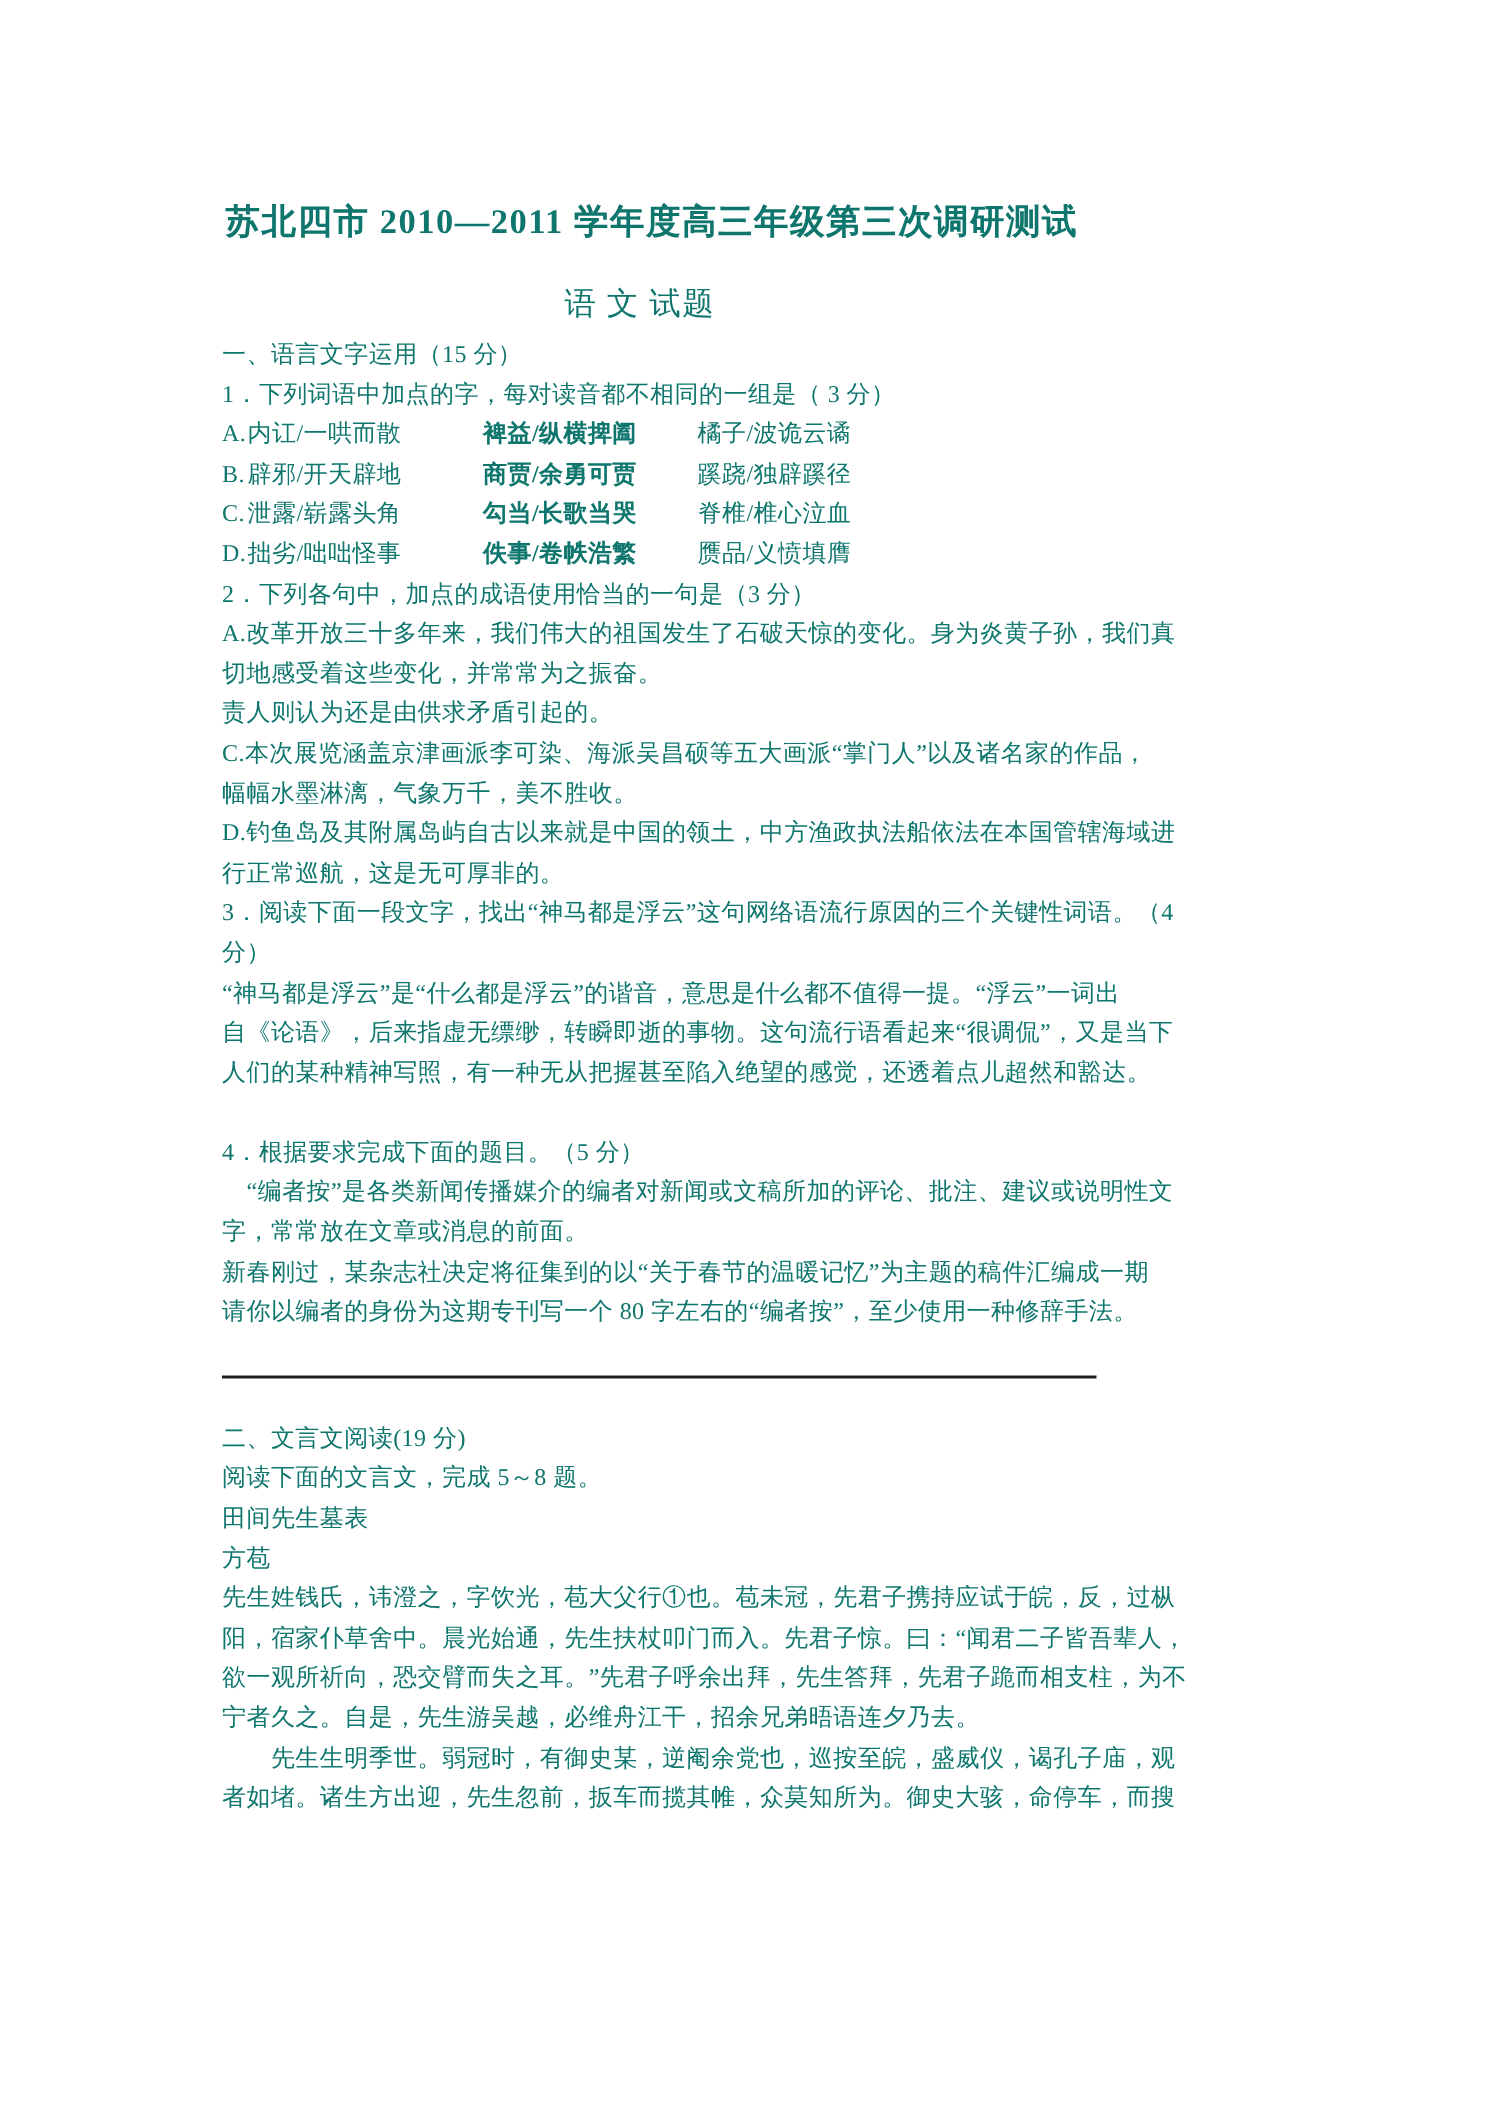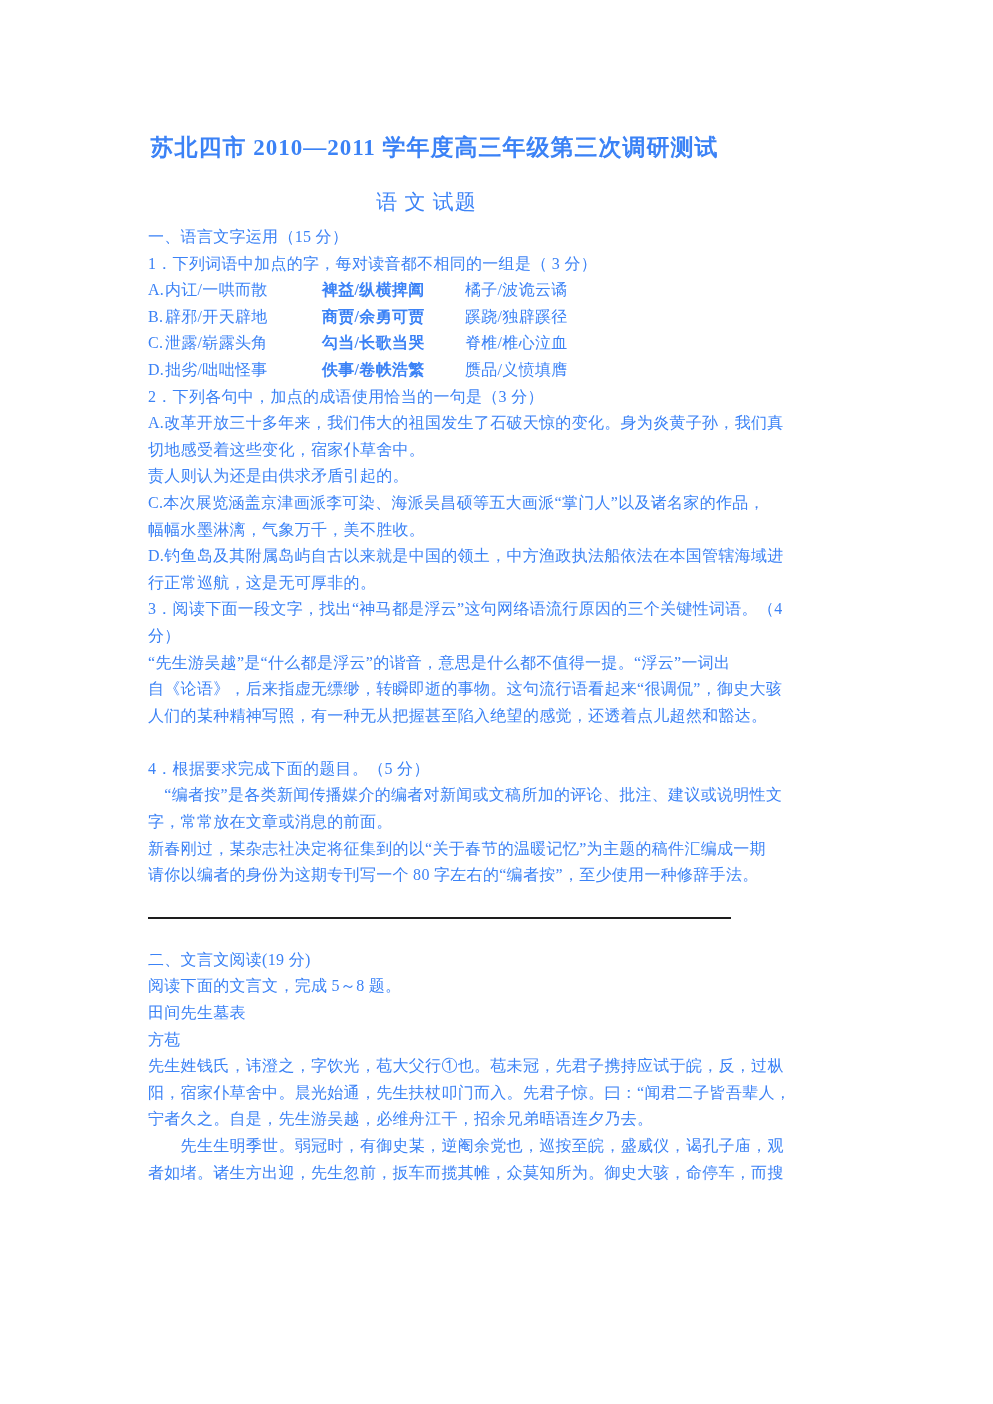--- a/index.html
+++ b/index.html
@@ -5,21 +5,21 @@
   html, body {
     margin: 0;
     padding: 0;
     background: #ffffff;
   }
   .page {
     position: relative;
     width: 869px;
     height: 1404px;
     background: #ffffff;
-    color: #3b82f6;
+    color: #0f766e;
     font-family: "Liberation Serif", "DejaVu Serif", serif;
     overflow: hidden;
   }
   .doc-title {
     margin: 132px 0 0 0;
     text-align: center;
     font-size: 23px;
     line-height: 32px;
     font-weight: bold;
     letter-spacing: 1px;
@@ -99,49 +99,50 @@
     </div>
     <div class="opt-row">
       <span class="opt-label">D.</span>
       <span class="opt-p1">拙劣/咄咄怪事</span>
       <span class="opt-p2">佚事/卷帙浩繁</span>
       <span class="opt-p3">赝品/义愤填膺</span>
     </div>
 
     <div class="line">2．下列各句中，加点的成语使用恰当的一句是（3 分）</div>
     <div class="line">A.改革开放三十多年来，我们伟大的祖国发生了石破天惊的变化。身为炎黄子孙，我们真</div>
-    <div class="line">切地感受着这些变化，宿家仆草舍中。</div>
+    <div class="line">切地感受着这些变化，并常常为之振奋。</div>
     <div class="line">责人则认为还是由供求矛盾引起的。</div>
     <div class="line">C.本次展览涵盖京津画派李可染、海派吴昌硕等五大画派“掌门人”以及诸名家的作品，</div>
     <div class="line">幅幅水墨淋漓，气象万千，美不胜收。</div>
     <div class="line">D.钓鱼岛及其附属岛屿自古以来就是中国的领土，中方渔政执法船依法在本国管辖海域进</div>
     <div class="line">行正常巡航，这是无可厚非的。</div>
 
     <div class="line">3．阅读下面一段文字，找出“神马都是浮云”这句网络语流行原因的三个关键性词语。（4</div>
     <div class="line">分）</div>
-    <div class="line">“先生游吴越”是“什么都是浮云”的谐音，意思是什么都不值得一提。“浮云”一词出</div>
-    <div class="line">自《论语》，后来指虚无缥缈，转瞬即逝的事物。这句流行语看起来“很调侃”，御史大骇</div>
+    <div class="line">“神马都是浮云”是“什么都是浮云”的谐音，意思是什么都不值得一提。“浮云”一词出</div>
+    <div class="line">自《论语》，后来指虚无缥缈，转瞬即逝的事物。这句流行语看起来“很调侃”，又是当下</div>
     <div class="line">人们的某种精神写照，有一种无从把握甚至陷入绝望的感觉，还透着点儿超然和豁达。</div>
 
     <div class="spacer"></div>
 
     <div class="line">4．根据要求完成下面的题目。（5 分）</div>
     <div class="line">　“编者按”是各类新闻传播媒介的编者对新闻或文稿所加的评论、批注、建议或说明性文</div>
     <div class="line">字，常常放在文章或消息的前面。</div>
     <div class="line">新春刚过，某杂志社决定将征集到的以“关于春节的温暖记忆”为主题的稿件汇编成一期</div>
     <div class="line">请你以编者的身份为这期专刊写一个 80 字左右的“编者按”，至少使用一种修辞手法。</div>
 
     <div class="divider"></div>
 
     <div class="line">二、文言文阅读(19 分)</div>
     <div class="line">阅读下面的文言文，完成 5～8 题。</div>
     <div class="line">田间先生墓表</div>
     <div class="line">方苞</div>
 
     <div class="line">先生姓钱氏，讳澄之，字饮光，苞大父行①也。苞未冠，先君子携持应试于皖，反，过枞</div>
     <div class="line">阳，宿家仆草舍中。晨光始通，先生扶杖叩门而入。先君子惊。曰：“闻君二子皆吾辈人，</div>
+    <div class="line">欲一观所祈向，恐交臂而失之耳。”先君子呼余出拜，先生答拜，先君子跪而相支柱，为不</div>
     <div class="line">宁者久之。自是，先生游吴越，必维舟江干，招余兄弟晤语连夕乃去。</div>
 
     <div class="line">　　先生生明季世。弱冠时，有御史某，逆阉余党也，巡按至皖，盛威仪，谒孔子庙，观</div>
     <div class="line">者如堵。诸生方出迎，先生忽前，扳车而揽其帷，众莫知所为。御史大骇，命停车，而搜</div>
 
   </div>
 </div>
 
 </body></html>

